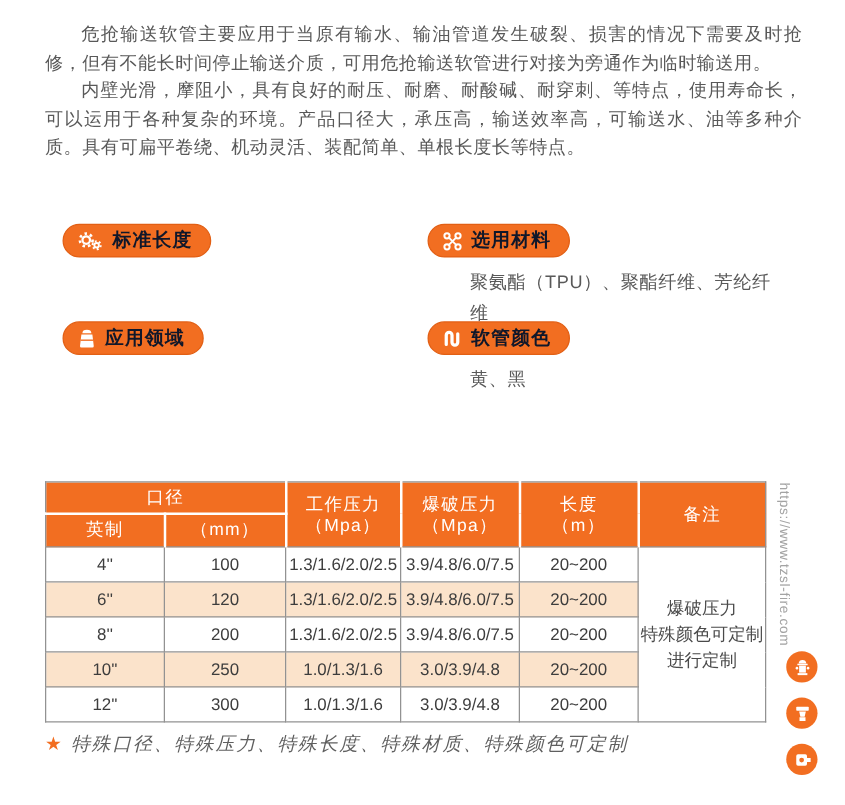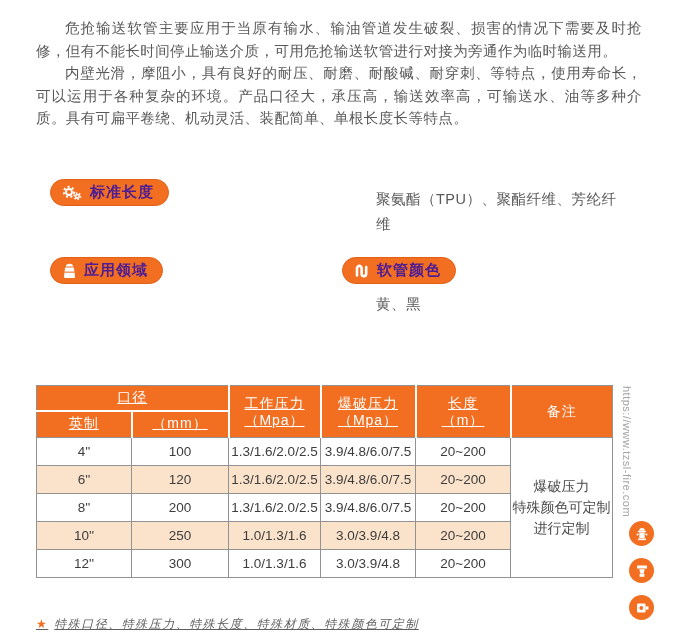--- a/index.html
+++ b/index.html
@@ -21,46 +21,46 @@
   .intro p{text-indent:2em;}
 
   
   .feature{position:absolute;width:290px;}
   .f1{left:50px;top:179px;}
   .f2{left:342px;top:179px;}
   .f3{left:50px;top:257px;}
   .f4{left:342px;top:257px;}
   .badge{display:inline-flex;align-items:center;gap:7px;height:27px;
     padding:0 14px 0 11px;background:var(--orange);border:1px solid var(--orange-dark);
-    border-radius:15px;color:#4c1d95;font-size:15px;font-weight:bold;letter-spacing:1px;}
+    border-radius:15px;color:#0f172a;font-size:15px;font-weight:bold;letter-spacing:1px;}
   .badge svg{display:block;}
   .feature .desc{margin:8px 0 0 34px;font-size:14.5px;line-height:25px;
     color:var(--text);letter-spacing:0.5px;max-width:252px;}
 
   
   .spec-table{position:absolute;left:36px;top:385px;width:576px;
     border-collapse:collapse;table-layout:fixed;border:1px solid var(--border);}
   .spec-table th{background:var(--orange);color:#fff;font-weight:normal;
     font-size:14px;text-align:center;border:0;letter-spacing:1px;}
-  .spec-table th.b-r{border-right:2px solid #fff;text-decoration:underline;}
+  .spec-table th.b-r{border-right:2px solid #fff;}
   .spec-table th.b-b{border-bottom:2px solid #fff;}
   .spec-table thead tr.grp th{height:25px;}
   .spec-table thead tr.sub th{height:27px;}
   .spec-table td{border:1px solid var(--border);height:28px;text-align:center;
     font-size:13.5px;color:var(--cell-text);background:#fff;}
   .spec-table tbody tr:nth-child(even) td{background:var(--peach);}
   .spec-table td.remarks{background:#fff !important;font-size:14px;
     color:#4a4a4a;line-height:21px;vertical-align:middle;}
   .unit{display:block;line-height:1.15;}
   .hlabel{display:block;line-height:1.15;}
 
   
-  .footnote{position:absolute;left:36px;top:616px;font-size:12px;
+  .footnote{position:absolute;left:36px;top:586px;font-size:15px;
     color:#5f5f5f;font-style:italic;letter-spacing:1.5px;
-    font-family:"DejaVu Serif",serif;text-decoration:underline;}
+    font-family:"DejaVu Serif",serif;}
   .footnote .star{color:var(--orange);font-style:normal;margin-right:6px;
     font-family:"Liberation Sans",sans-serif;}
 
   
   .site-url{position:absolute;left:621px;top:386px;height:140px;
     writing-mode:vertical-rl;font-size:11px;color:#a3a3a3;letter-spacing:0.5px;}
   .rail-icons{position:absolute;left:629px;top:521px;display:flex;
     flex-direction:column;gap:12px;}
   .rail-btn{width:25px;height:25px;border-radius:50%;background:var(--orange);
     display:flex;align-items:center;justify-content:center;cursor:pointer;border:none;padding:0;}
@@ -82,20 +82,32 @@
         <circle cx="7" cy="7" r="5.1" stroke-width="2.1" stroke-dasharray="2 2.4"></circle>
         <circle cx="15.3" cy="11.2" r="1.8" stroke-width="1.5"></circle>
         <circle cx="15.3" cy="11.2" r="3.2" stroke-width="1.7" stroke-dasharray="1.5 1.8"></circle>
       </svg>
     </span>
     <span>标准长度</span>
   </span>
 </div>
 
 <div class="feature f2">
+  <span class="badge">
+    <span>
+      <svg width="16" height="16" viewBox="0 0 16 16" fill="none" stroke="#fff">
+        <path d="M4.5 4.5 L11.5 11.5 M11.5 4.5 L4.5 11.5" stroke-width="1.5"></path>
+        <circle cx="3.6" cy="3.6" r="2.1" stroke-width="1.6"></circle>
+        <circle cx="12.4" cy="3.6" r="2.1" stroke-width="1.6"></circle>
+        <circle cx="3.6" cy="12.4" r="2.1" stroke-width="1.6"></circle>
+        <circle cx="12.4" cy="12.4" r="2.1" stroke-width="1.6"></circle>
+      </svg>
+    </span>
+    <span>选用材料</span>
+  </span>
   <div class="desc">聚氨酯（TPU）、聚酯纤维、芳纶纤维</div>
 </div>
 
 <div class="feature f3">
   <span class="badge">
     <span>
       <svg width="15" height="16" viewBox="0 0 15 16" fill="#fff">
         <path d="M7.5 0.8 a3.6 2.7 0 0 1 3.6 2.7 h-7.2 a3.6 2.7 0 0 1 3.6 -2.7 z"></path>
         <path d="M3.1 4.6 h8.8 l1.1 9.2 a1.1 1.1 0 0 1 -1.1 1.2 h-8.8 a1.1 1.1 0 0 1 -1.1 -1.2 z"></path>
         <rect x="2.4" y="8.6" width="10.2" height="1.1" fill="#f26e21"></rect>

